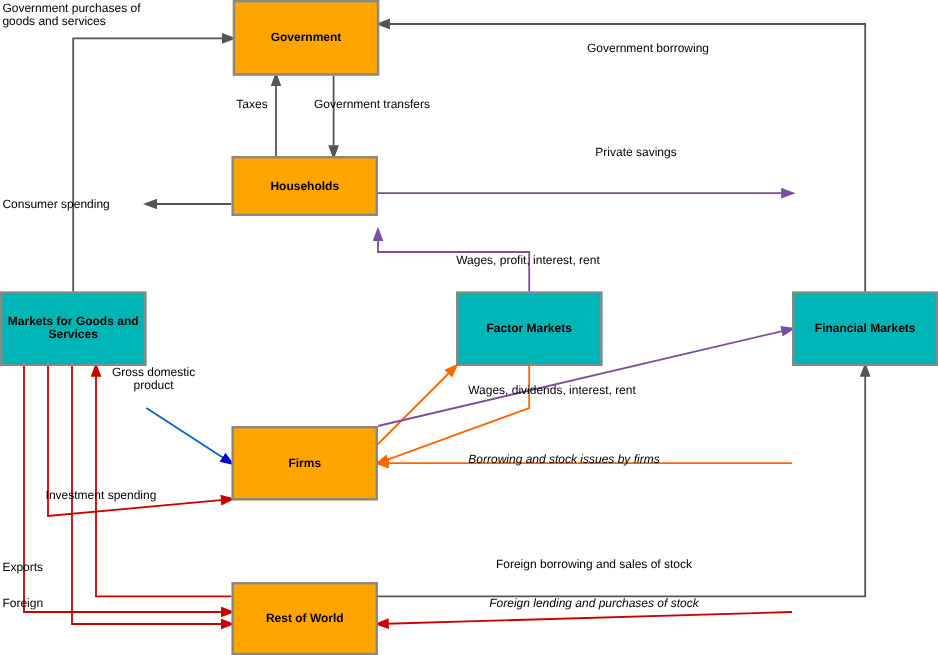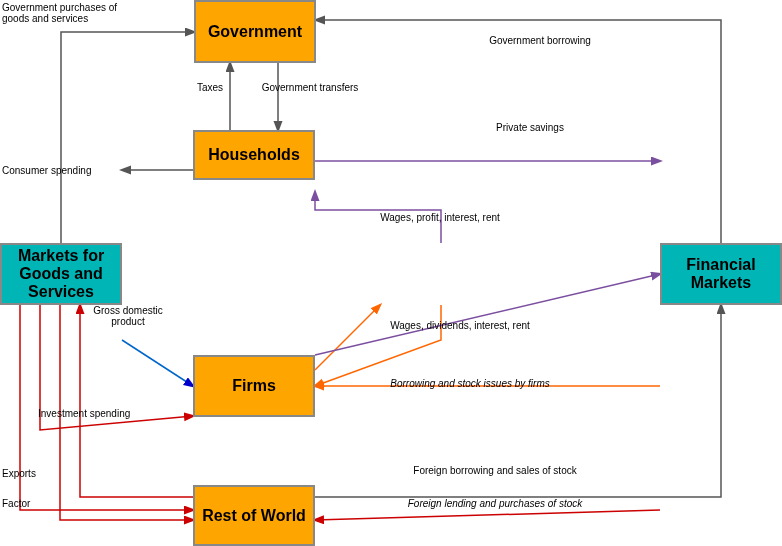--- a/index.html
+++ b/index.html
@@ -17,21 +17,21 @@
       height: 546px;
       position: relative;
     }
     .node {
       position: absolute;
       display: flex;
       align-items: center;
       justify-content: center;
       text-align: center;
       font-weight: bold;
-      font-size: 16px;
+      font-size: 10px;
       color: #000;
       z-index: 10;
     }
     .node-orange {
       background: #FFA500;
       border: 2px solid #888;
     }
     .node-teal {
       background: #00B5B5;
       border: 2px solid #888;
@@ -59,20 +59,23 @@
 <div class="diagram-container">
 
   <div class="node node-orange" style="left:194px; top:0px; width:122px; height:63px;">
     <span>Government</span>
   </div>
   <div class="node node-orange" style="left:193px; top:130px; width:122px; height:50px;">
     <span>Households</span>
   </div>
   <div class="node node-teal" style="left:0px; top:243px; width:122px; height:62px;">
     <span>Markets for Goods and Services</span>
+  </div>
+  <div class="node node-teal" style="left:380px; top:243px; width:122px; height:62px;">
+    <span>Factor Markets</span>
   </div>
   <div class="node node-teal" style="left:660px; top:243px; width:122px; height:62px;">
     <span>Financial Markets</span>
   </div>
   <div class="node node-orange" style="left:193px; top:355px; width:122px; height:62px;">
     <span>Firms</span>
   </div>
   <div class="node node-orange" style="left:193px; top:485px; width:122px; height:61px;">
     <span>Rest of World</span>
   </div>
@@ -107,21 +110,21 @@
   <div class="label" style="left:340px; top:320px; width:240px; text-align:center;">
     Wages, dividends, interest, rent
   </div>
   <div class="label" style="left:340px; top:378px; width:260px; text-align:center;font-style:italic;">
     Borrowing and stock issues by firms
   </div>
   <div class="label" style="left:2px; top:468px; width:80px; text-align:left;">
     Exports
   </div>
   <div class="label" style="left:2px; top:498px; width:80px; text-align:left;">
-    Factor
+    Foreign
   </div>
   <div class="label" style="left:350px; top:465px; width:290px; text-align:center;">
     Foreign borrowing and sales of stock
   </div>
   <div class="label" style="left:350px; top:498px; width:290px; text-align:center;font-style:italic;">
     Foreign lending and purchases of stock
   </div>
 
   <svg class="arrows">
     <defs>

